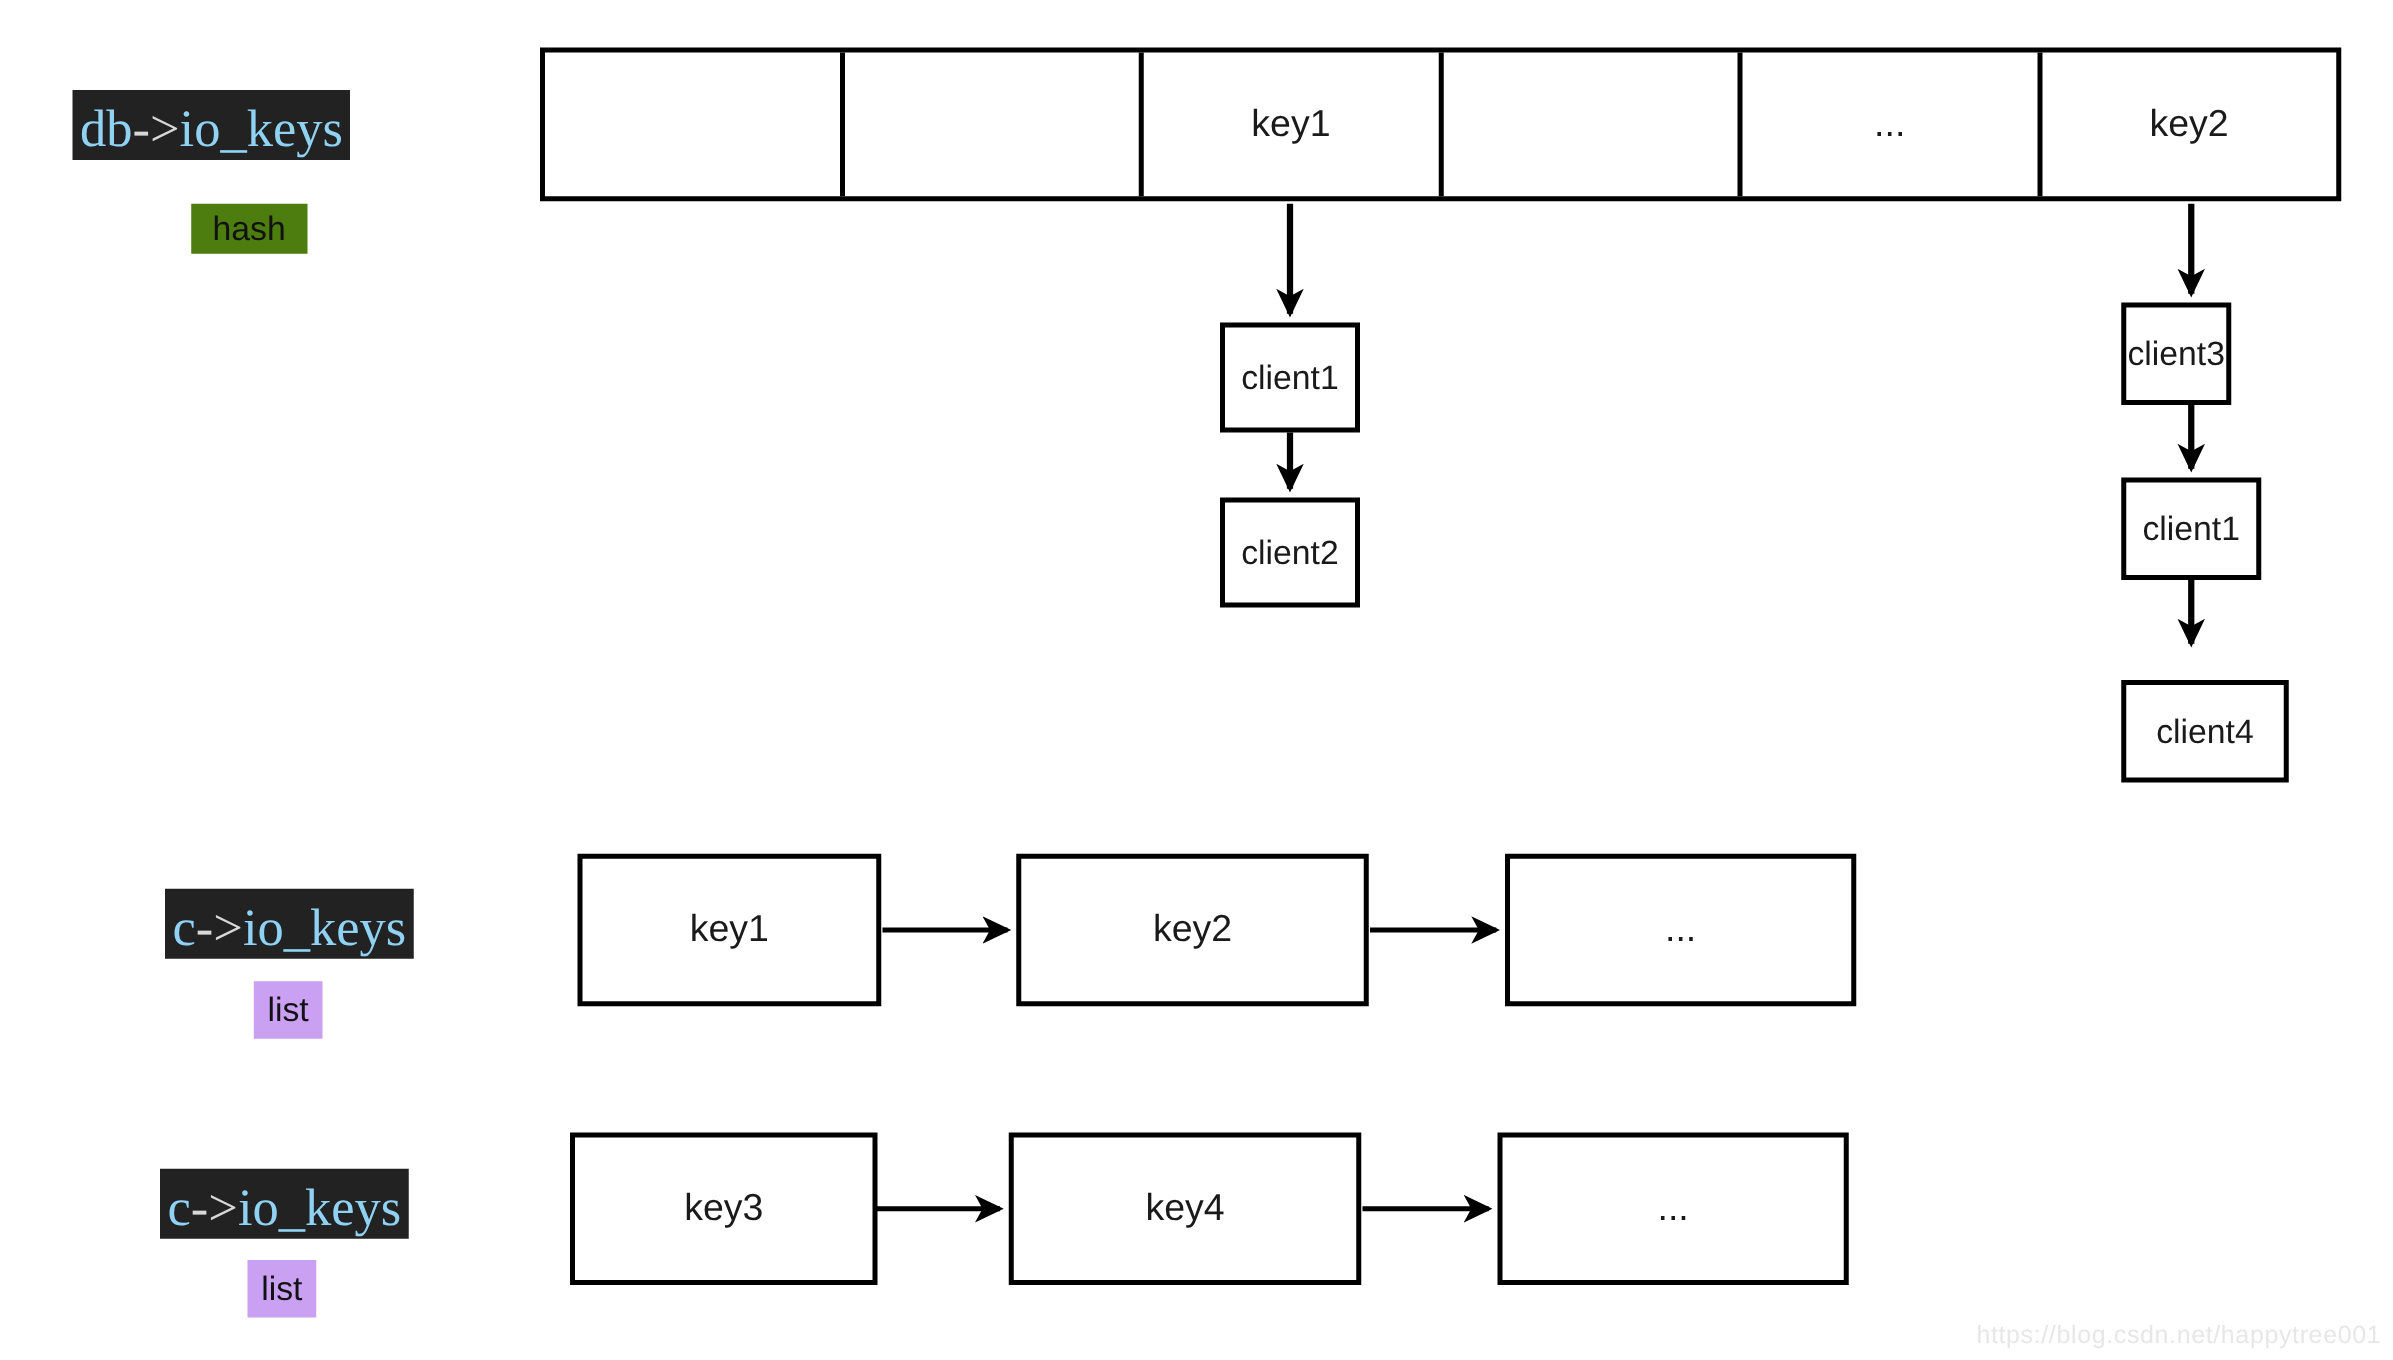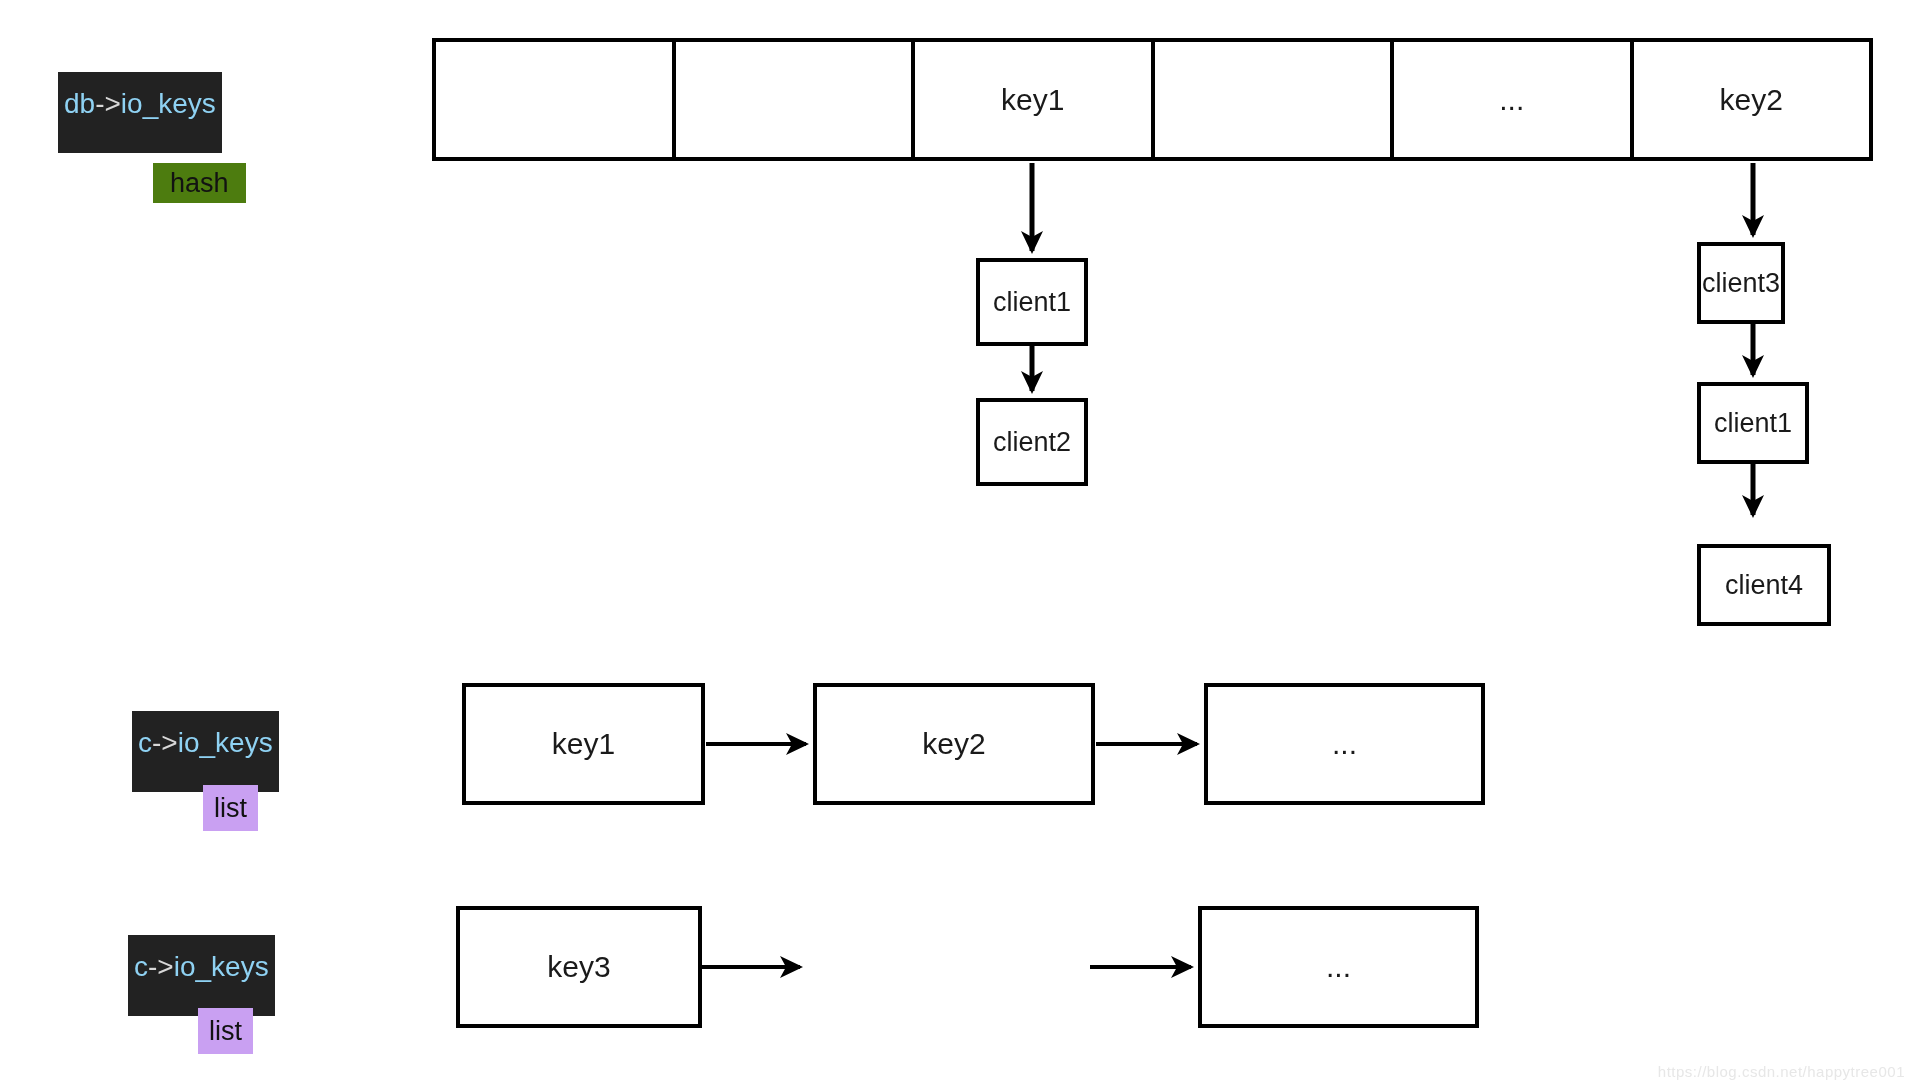--- a/index.html
+++ b/index.html
@@ -9,23 +9,23 @@
     height: 1088px;
     background: #ffffff;
     overflow: hidden;
     font-family: "Liberation Sans", sans-serif;
     color: #1a1a1a;
   }
   .code-label {
     position: absolute;
     background: #222222;
     color: #8fd2f3;
-    font-family: Liberation Sans, sans-serif;
-    font-size: 28px;
-    height: 81px;
+    font-family: Liberation Serif, serif;
+    font-size: 42px;
+    height: 56px;
     line-height: 64px;
     padding: 0 6px;
     white-space: nowrap;
   }
   .code-label .op { color: #d8d8d8; }
   .badge {
     position: absolute;
     color: #121212;
     font-size: 27px;
     height: 40px;
@@ -65,21 +65,21 @@
   .node.client { font-size: 27px; }
   .arrows {
     position: absolute;
     left: 0; top: 0;
     pointer-events: none;
   }
   .watermark {
     position: absolute;
     right: 9px;
     bottom: 8px;
-    font-size: 15px;
+    font-size: 20px;
     color: #e7e7e7;
     letter-spacing: 0.5px;
   }
 </style>
 </head>
 <body>
 
 <div id="canvas">
 
   <div class="code-label" style="left:58px; top:72px;"><span>db</span><span class="op">-&gt;</span><span>io_keys</span></div>
@@ -108,20 +108,21 @@
 
   <div class="node" style="left:462px; top:683px; width:243px; height:122px;">key1</div>
   <div class="node" style="left:813px; top:683px; width:282px; height:122px;">key2</div>
   <div class="node" style="left:1204px; top:683px; width:281px; height:122px;">...</div>
 
   <div class="code-label" style="left:128px; top:935px;"><span>c</span><span class="op">-&gt;</span><span>io_keys</span></div>
 
   <div class="badge list" style="left:198px; top:1008px;">list</div>
 
   <div class="node" style="left:456px; top:906px; width:246px; height:122px;">key3</div>
+  <div class="node" style="left:807px; top:906px; width:282px; height:122px;">key4</div>
   <div class="node" style="left:1198px; top:906px; width:281px; height:122px;">...</div>
 
   <svg class="arrows" width="1914" height="1088" viewBox="0 0 1914 1088">
     <defs>
       <marker id="head" markerUnits="userSpaceOnUse" markerWidth="30" markerHeight="26" refX="20" refY="11" orient="auto">
         <path d="M0,0 L23,11 L0,22 L6,11 Z" fill="#000000"></path>
       </marker>
     </defs>
 
     <line x1="1032" y1="163" x2="1032" y2="251" stroke="#000000" stroke-width="5" marker-end="url(#head)"></line>

